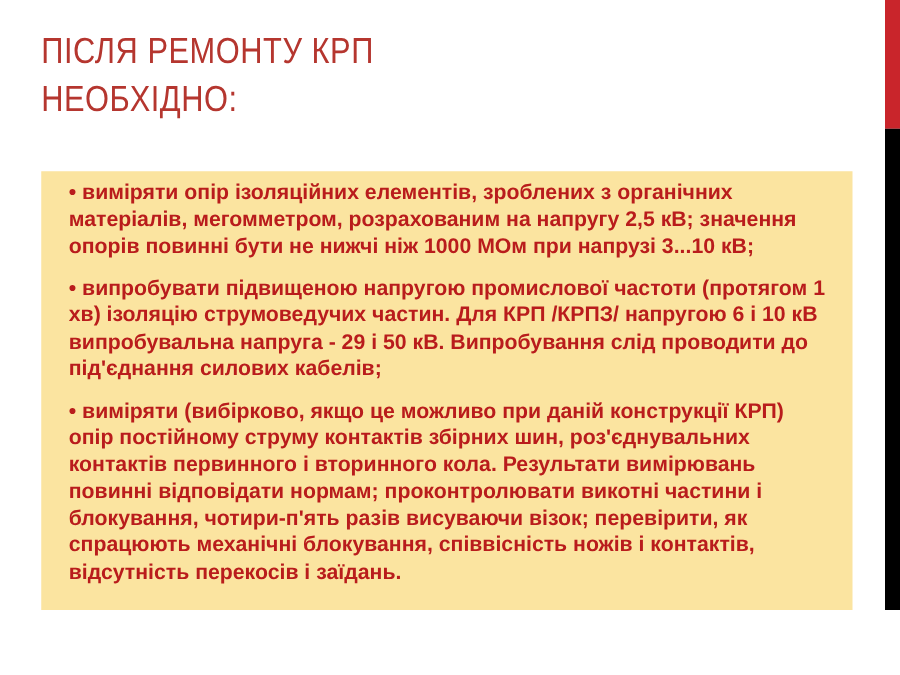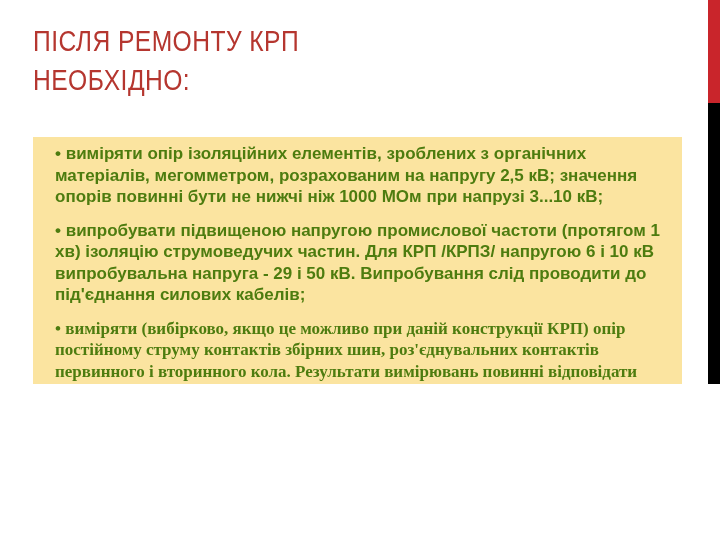--- a/index.html
+++ b/index.html
@@ -3,21 +3,21 @@
 <meta charset="utf-8">
 <style>
   html, body {
     margin: 0;
     padding: 0;
     background: #FFFFFF;
   }
   .slide {
     position: relative;
     width: 720px;
-    height: 384px;
+    height: 488px;
     background: #FFFFFF;
     overflow: hidden;
     font-family: "Liberation Sans", sans-serif;
   }
   .title {
     position: absolute;
     left: 33px;
     top: 22px;
     margin: 0;
     color: #B5362F;
@@ -38,29 +38,28 @@
     top: 137px;
     width: 649px;
     height: 369px;
     box-sizing: border-box;
     background: #FBE4A0;
     padding: 6px 18px 6px 22px;
     overflow: hidden;
   }
   .para {
     margin: 0 0 12px 0;
-    color: #4d7c0f;
+    color: #b91c1c;
     font-size: 17px;
     line-height: 21.5px;
     font-weight: 700;
     text-align: left;
   }
   .para:last-child {
     margin-bottom: 16px;
-    font-family: Liberation Serif, serif;
   }
   .side-bar {
     position: absolute;
     right: 0;
     top: 0;
     width: 12px;
     height: 540px;
   }
   .side-bar-red {
     width: 12px;

